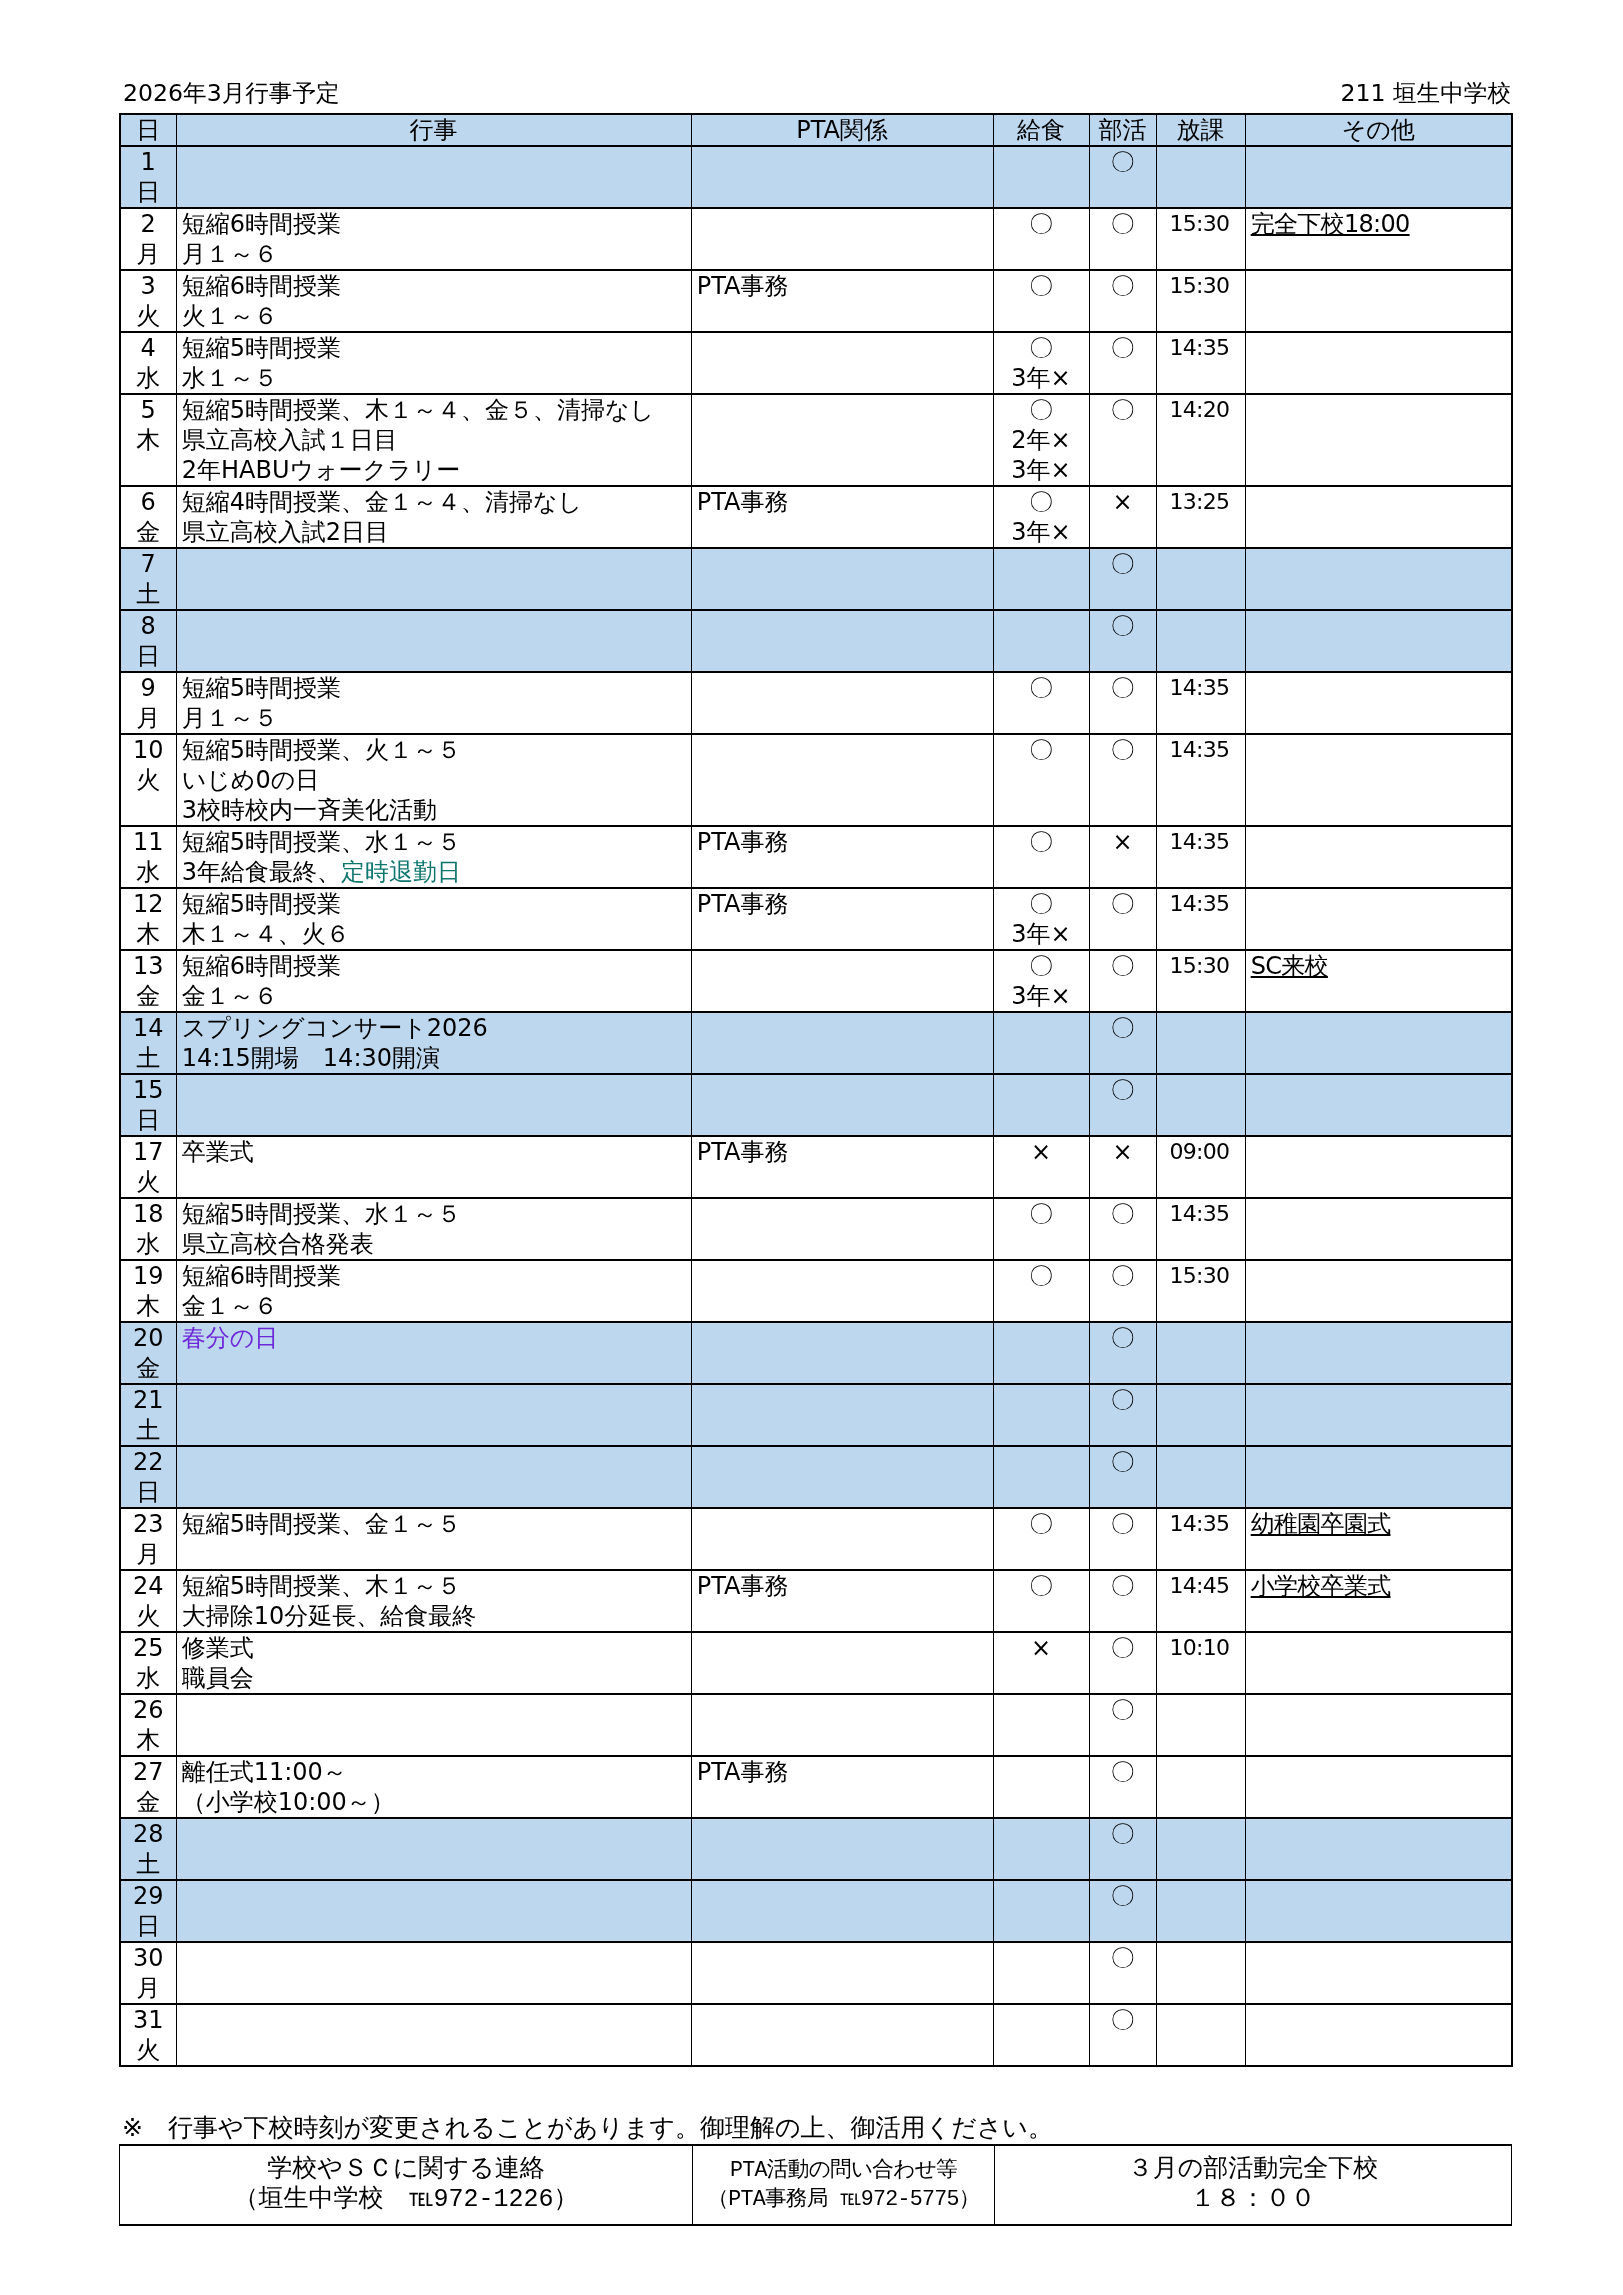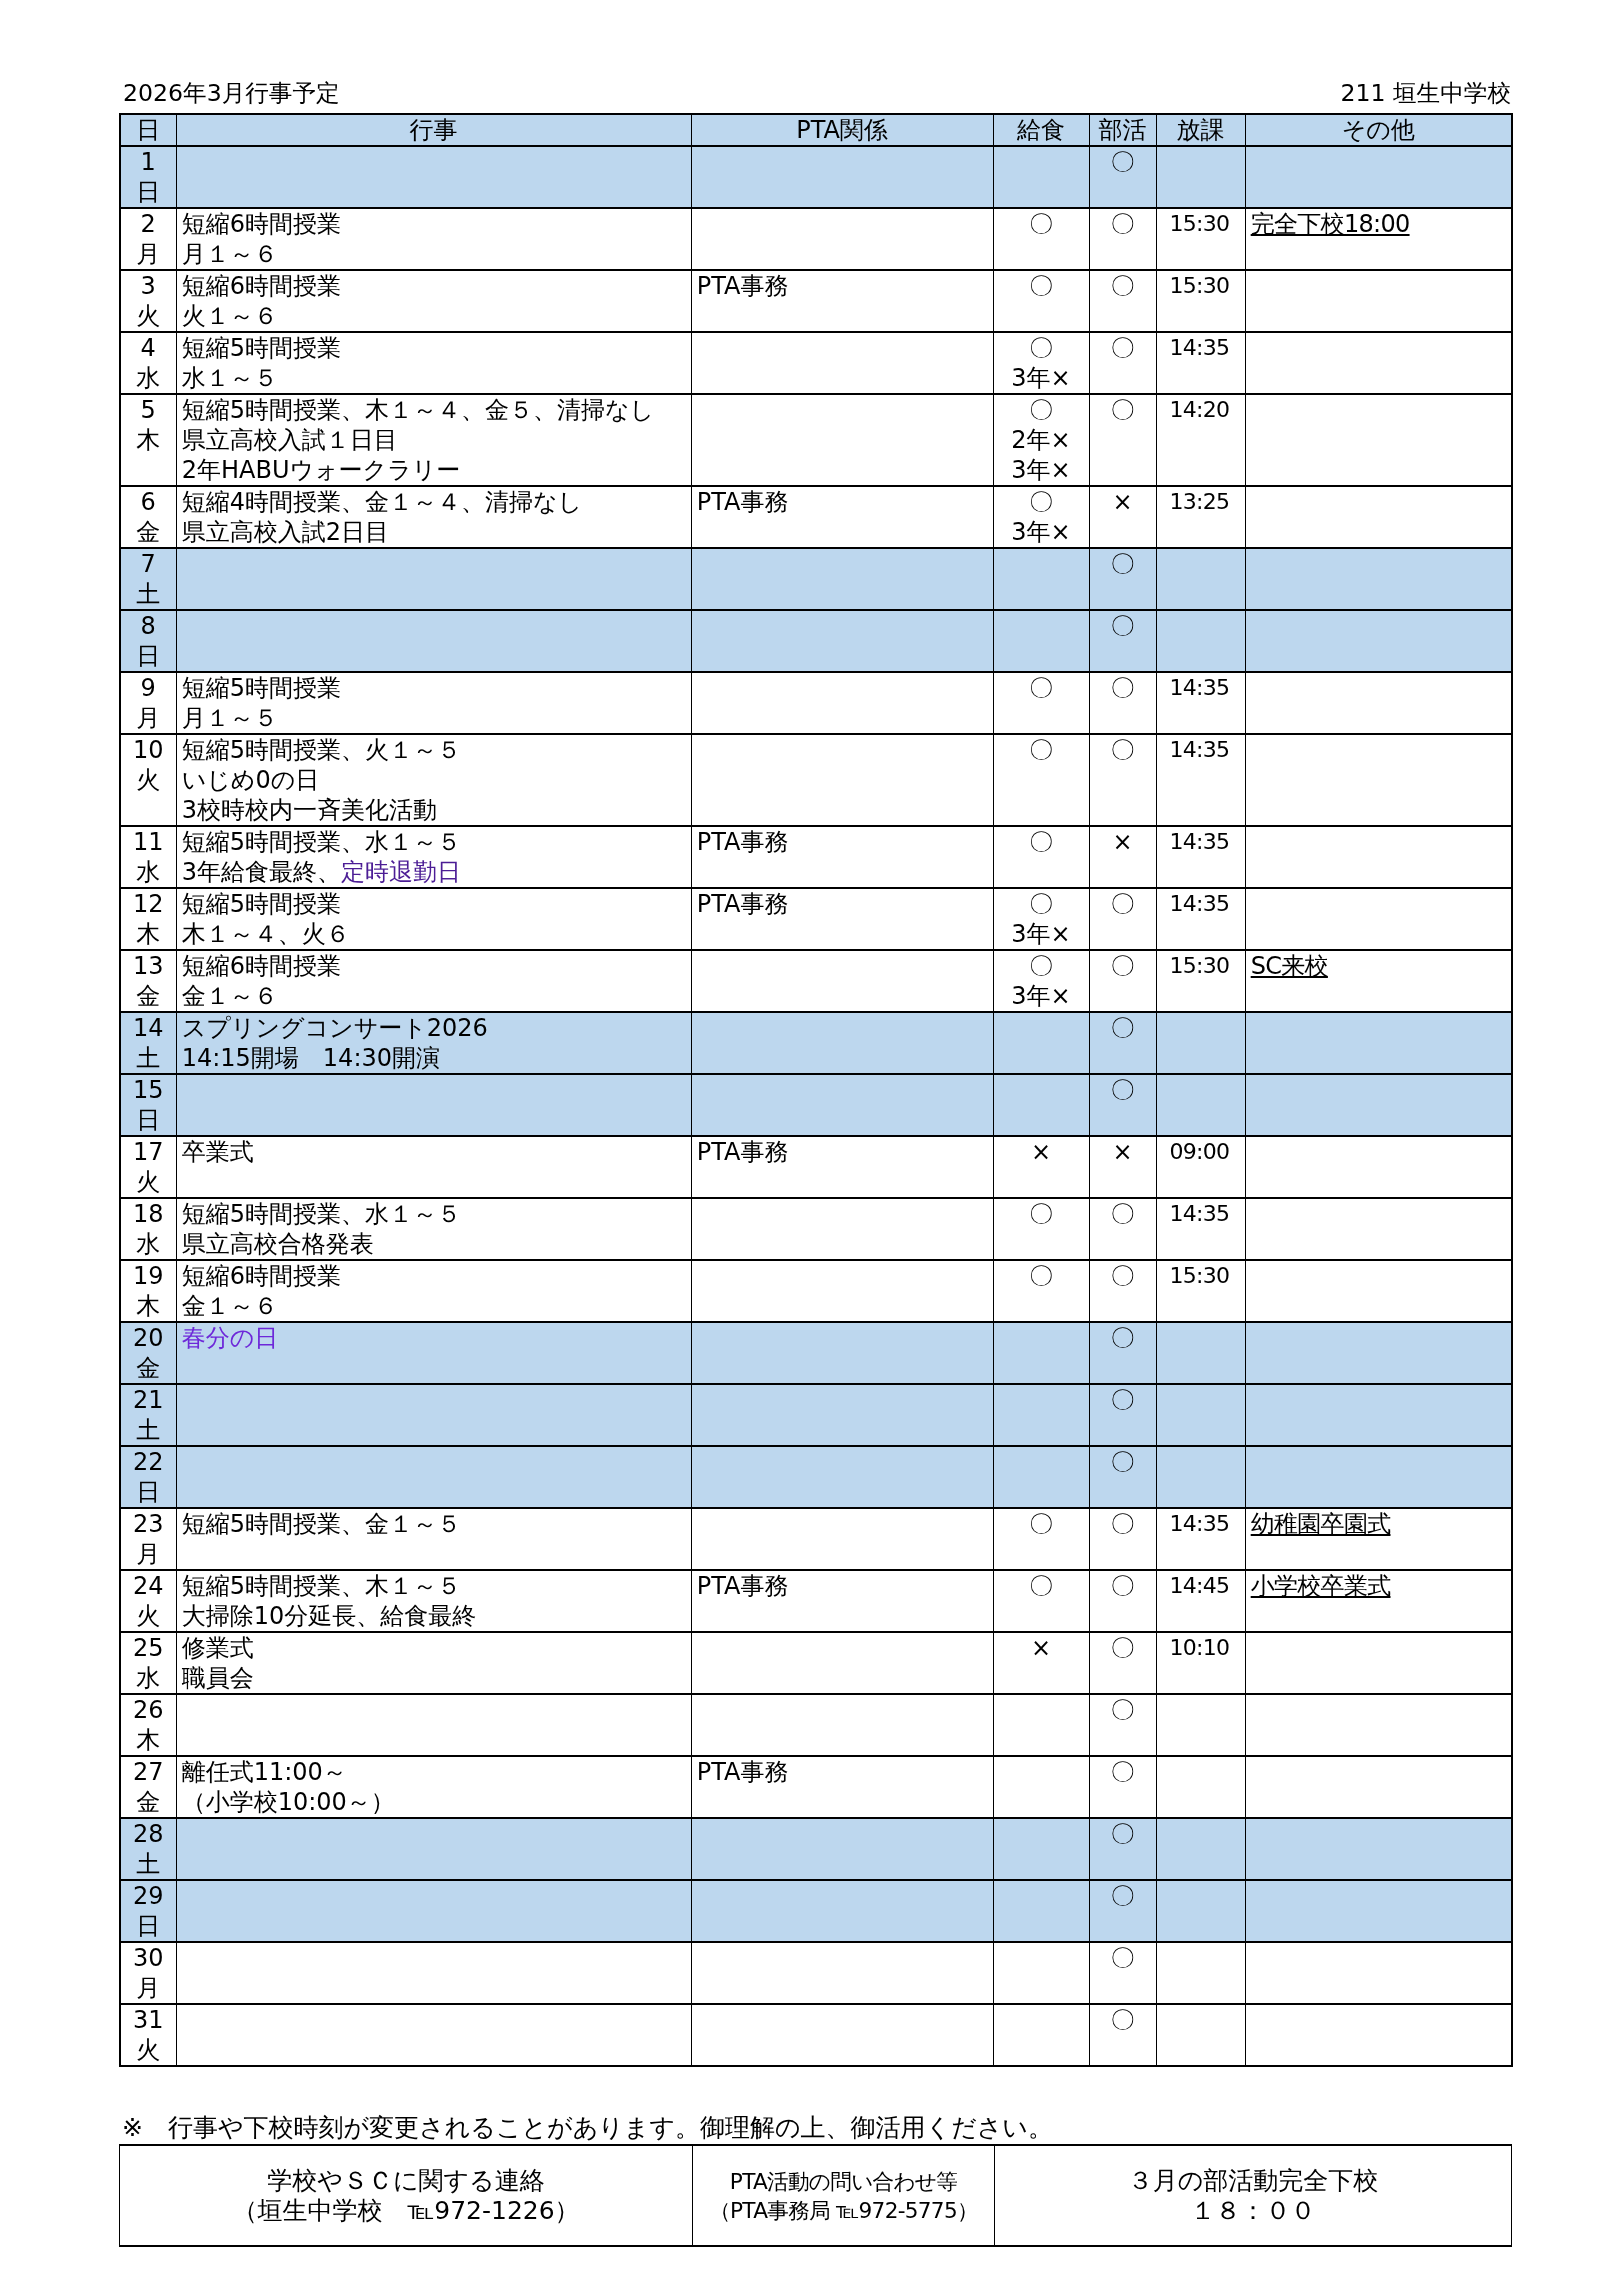--- a/index.html
+++ b/index.html
@@ -25,25 +25,25 @@
   table.sched tbody tr.tall { height:92px; }
   table.sched tbody tr.hol td { background:#BDD7EE; }
   td.day { text-align:center; }
   td.event { padding-left:5.2px !important; }
   td.pta { padding-left:5.2px !important; }
   td.lunch { text-align:center; }
   td.club { text-align:center; }
   td.dismiss { padding-left:13px !important; font-size:22px !important; letter-spacing:-0.7px; }
   td.other { padding-left:5.2px !important; letter-spacing:-0.7px;text-decoration:underline; }
   .line { display:block; height:30px; }
-  .green { color:#4c1d95; }
+  .green { color:#0f766e; }
   .red { color:#6d28d9; }
   .note { position:absolute; left:122px; top:2112px; font-size:25px; line-height:31px; white-space:nowrap; }
-  table.contact { position:absolute; left:119px; top:2144px; width:1392px; height:103px;
-                  border-collapse:collapse; table-layout:fixed; border-top:2.6px solid #000; border-bottom:2.6px solid #000; }
+  table.contact { position:absolute; left:119px; top:2144px; width:1392px; height:82px;
+                  border-collapse:collapse; table-layout:fixed; border-top:2.6px solid #000; border-bottom:2.6px solid #000;font-family:Liberation Mono, monospace; }
   table.contact td { border:1.3px solid #000; text-align:center; vertical-align:middle; white-space:nowrap; }
   table.contact col.f1 { width:573px; } table.contact col.f2 { width:302px; } table.contact col.f3 { width:517px; }
   .f-big { font-size:25px; line-height:30px; display:block; }
   .f-small { font-size:21.6px; line-height:29px; display:block; letter-spacing:-0.7px; }
 </style>
 </head>
 <body>
 
 <div class="title" id="doc-title">2026年3月行事予定</div>
 <div class="title" id="school-name">211 垣生中学校</div>

